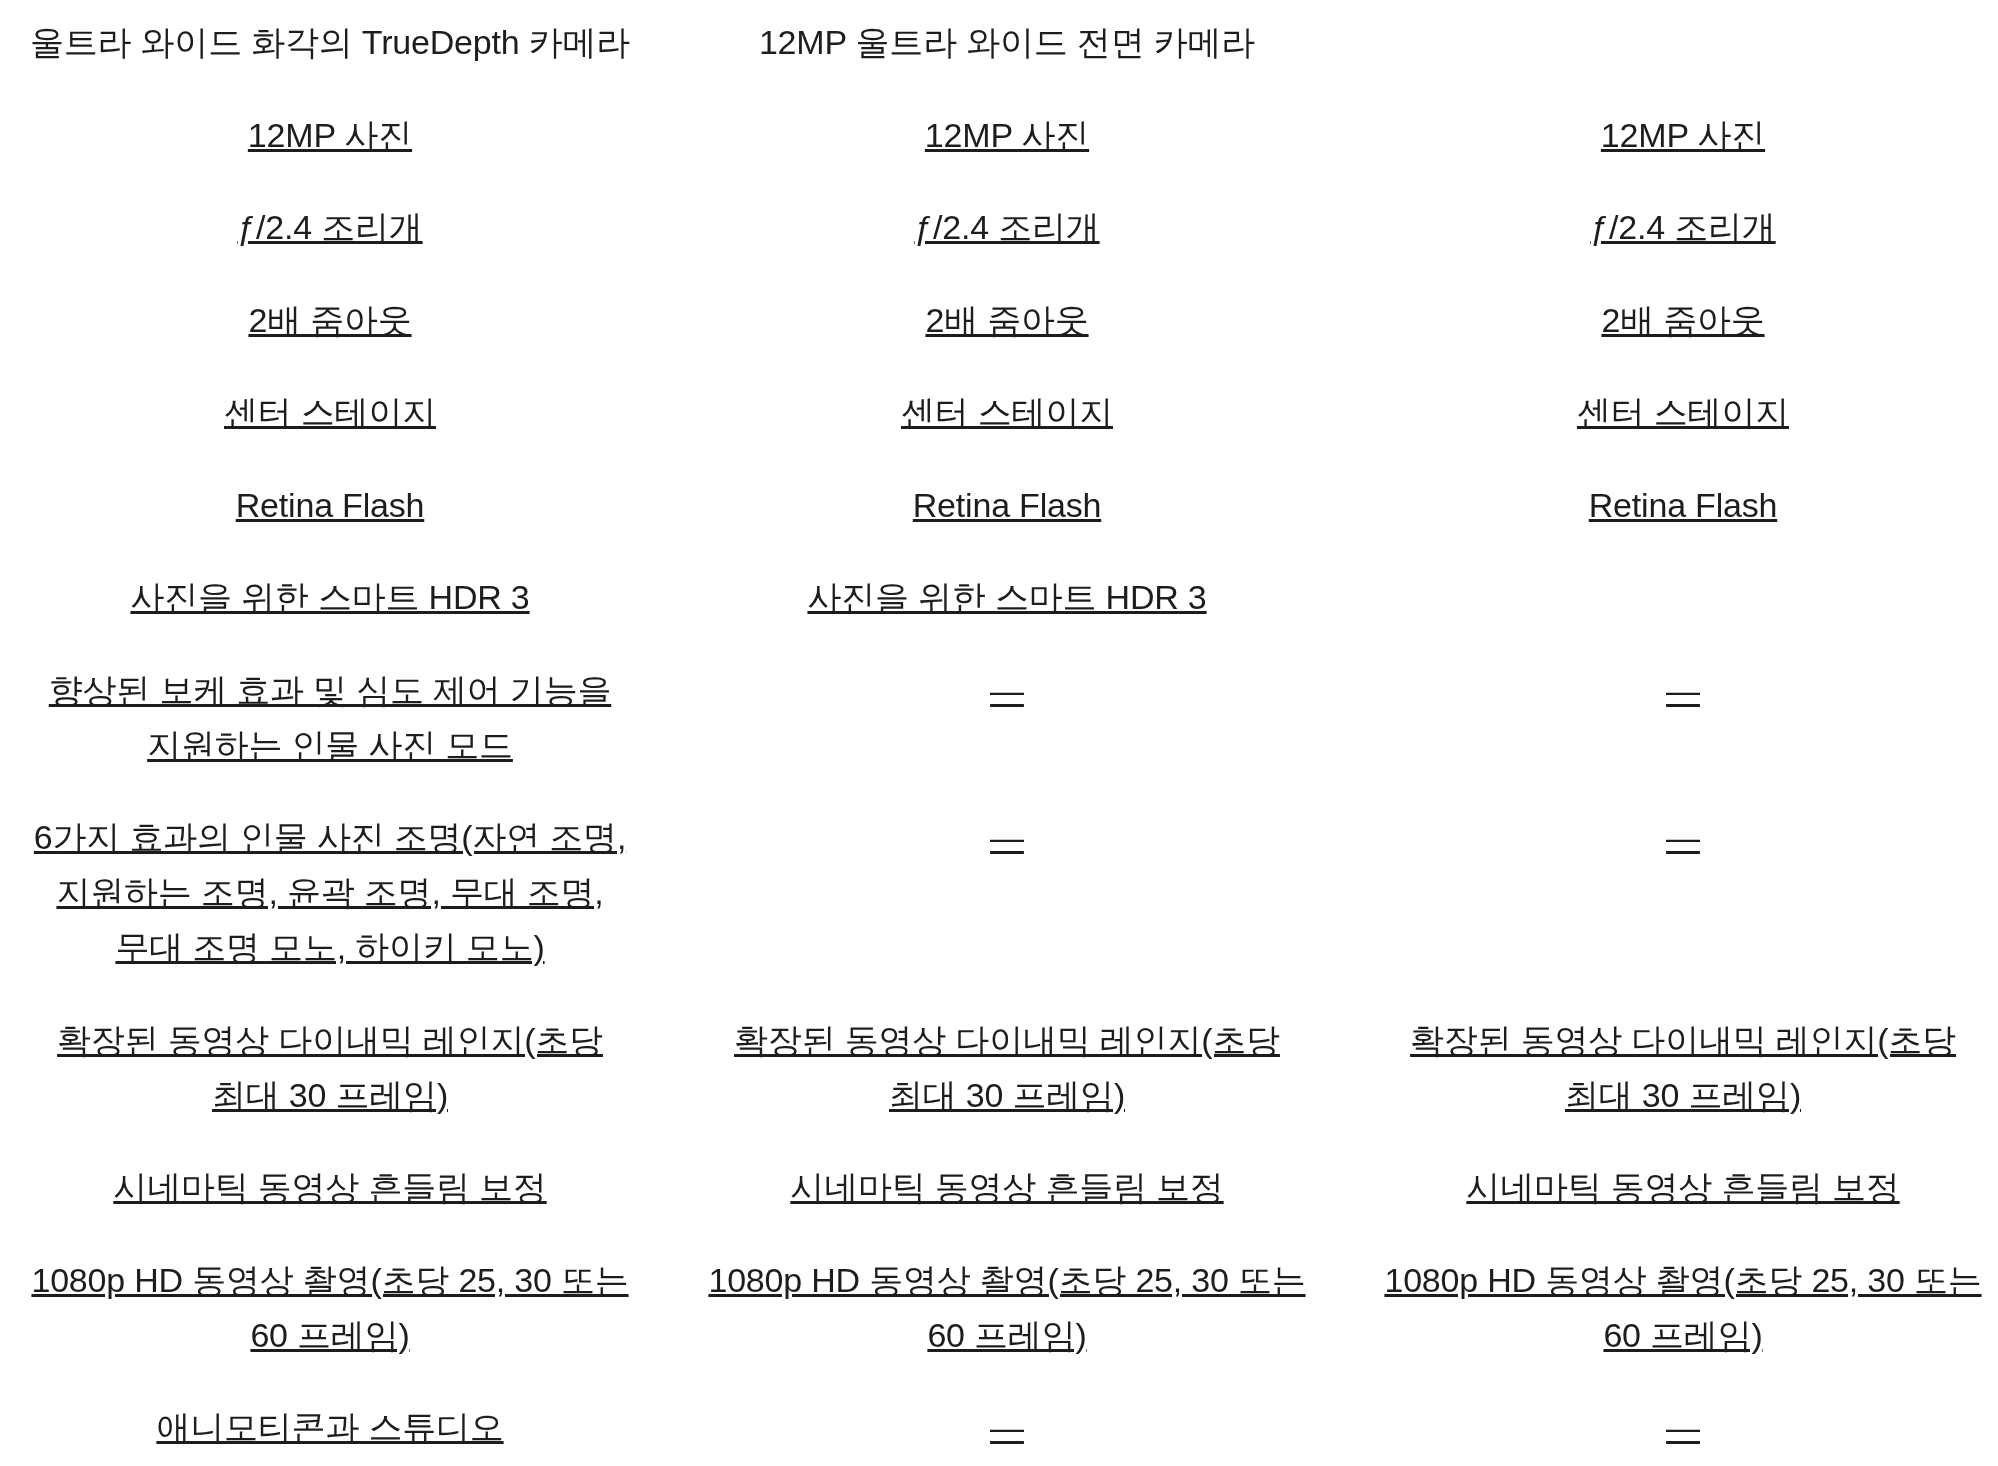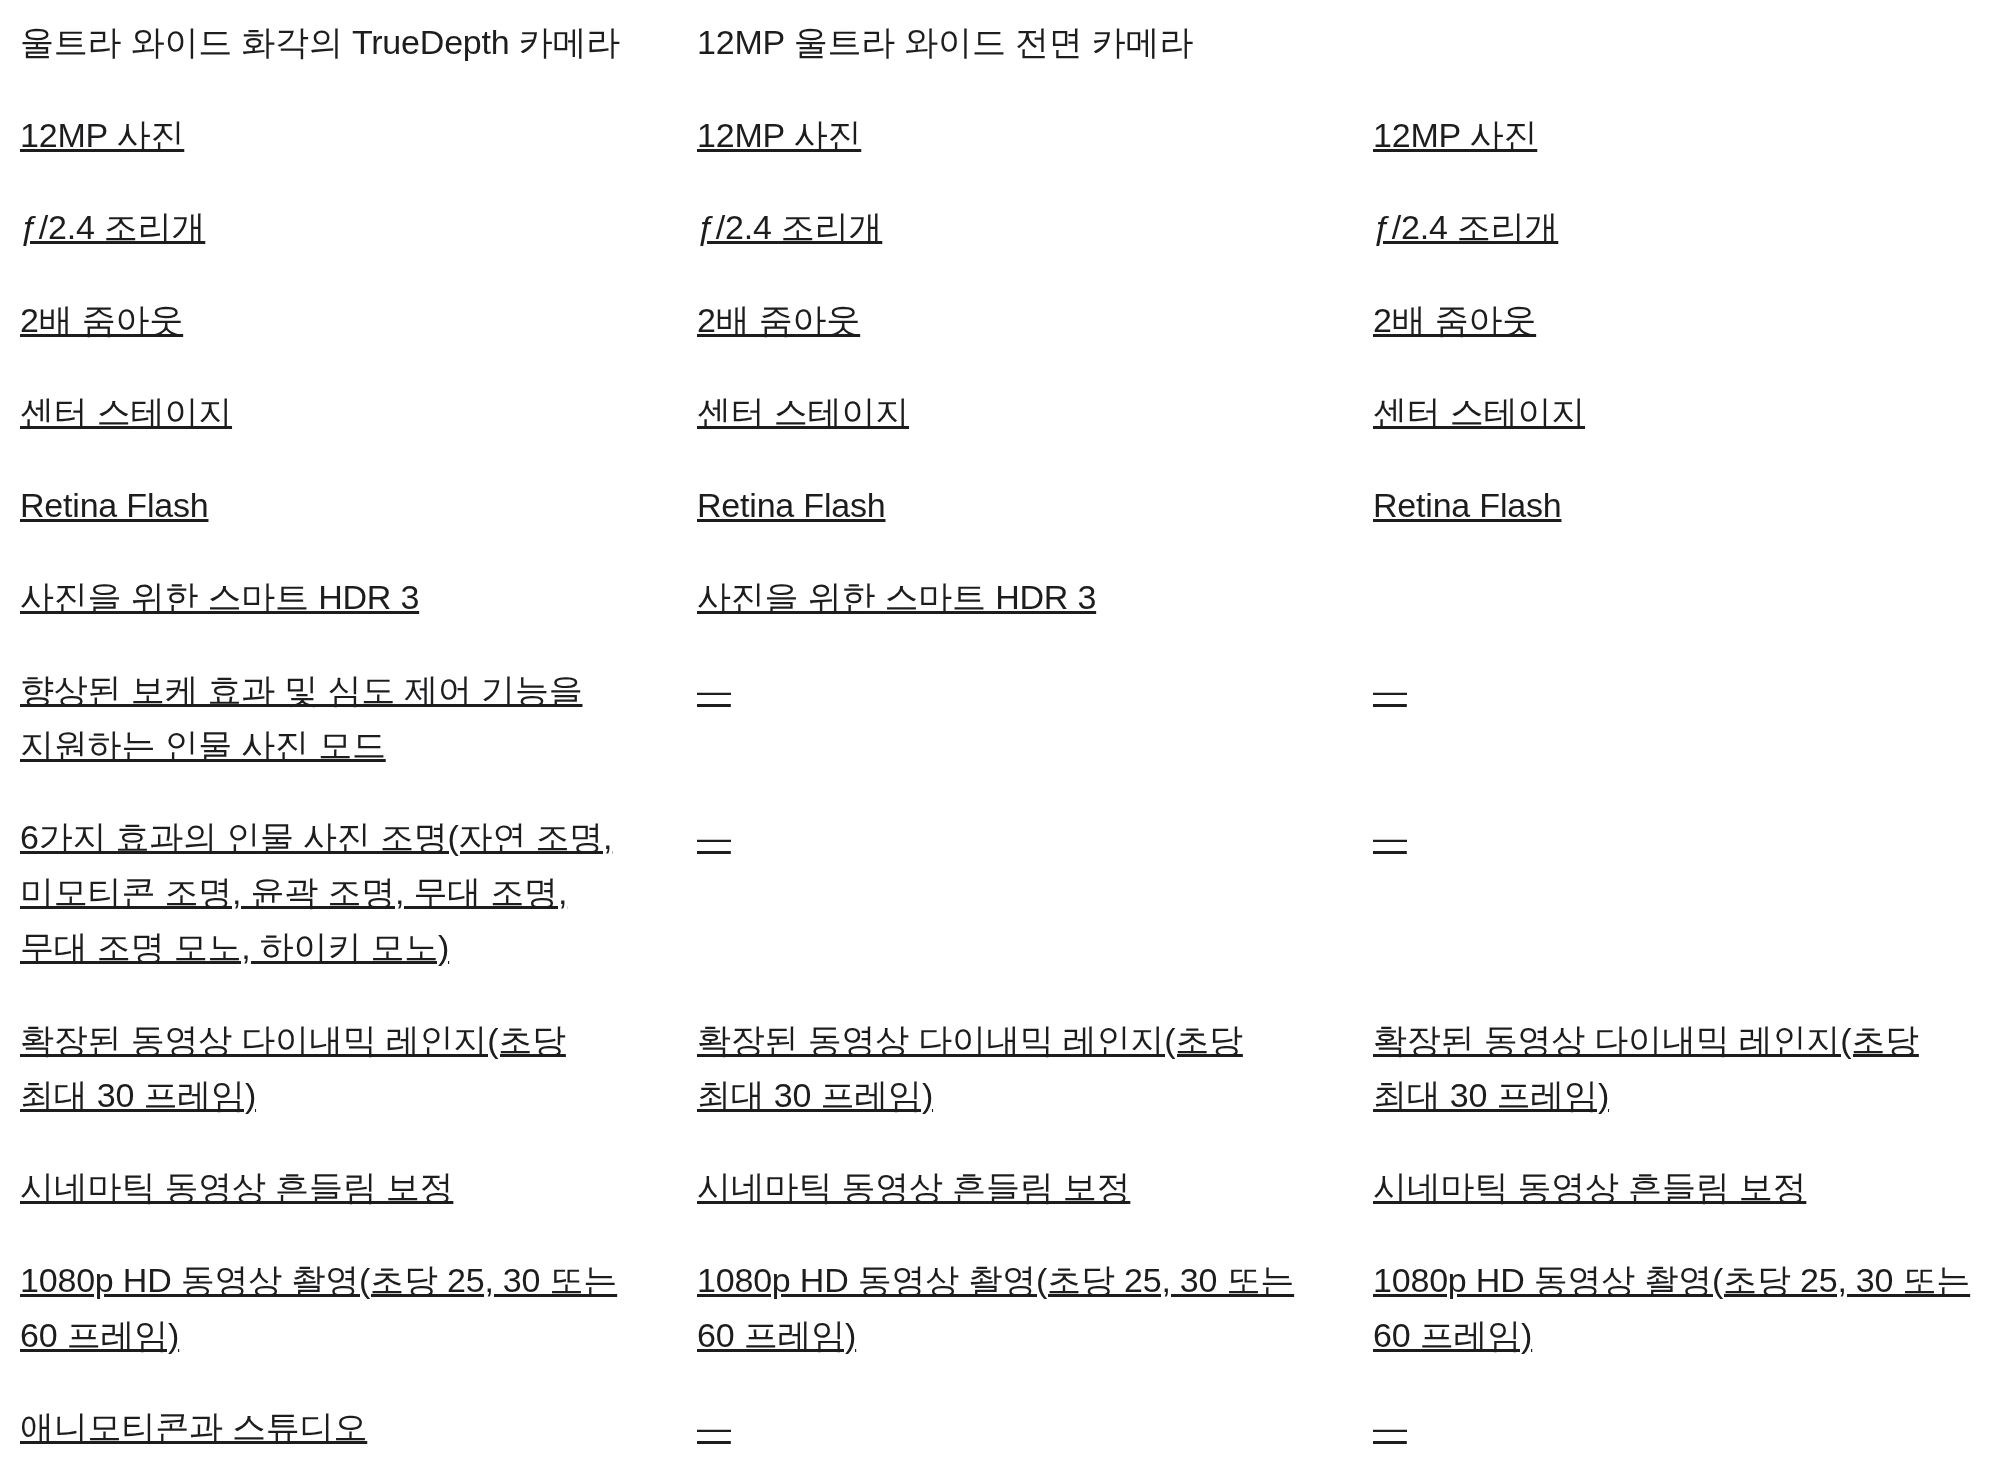--- a/index.html
+++ b/index.html
@@ -18,20 +18,21 @@
     height: 1466px;
     box-sizing: border-box;
     padding: 15px 0 0 20px;
     overflow: hidden;
     background: #ffffff;
   }
   .spec-row {
     display: grid;
     grid-template-columns: 677px 676px 1fr;
     align-items: start;
+    text-align: center;
   }
   .spec-row + .spec-row {
     margin-top: 37.5px;
     text-decoration: underline;
   }
   .spec-cell {
     max-width: 620px;
     font-size: 34px;
     line-height: 55px;
     font-weight: 400;
@@ -85,21 +86,21 @@
     <div class="spec-cell">사진을 위한 스마트 HDR 3</div>
   </div>
 
   <div class="spec-row">
     <div class="spec-cell">향상된 보케 효과 및 심도 제어 기능을 지원하는 인물 사진 모드</div>
     <div class="spec-cell">—</div>
     <div class="spec-cell">—</div>
   </div>
 
   <div class="spec-row">
-    <div class="spec-cell">6가지 효과의 인물 사진 조명(자연 조명, 미모티콘 조명, 윤곽 조명, 무대 조명, 무대 조명 모노, 하이키 모노)</div>
+    <div class="spec-cell">6가지 효과의 인물 사진 조명(자연 조명, 지원하는 조명, 윤곽 조명, 무대 조명, 무대 조명 모노, 하이키 모노)</div>
     <div class="spec-cell">—</div>
     <div class="spec-cell">—</div>
   </div>
 
   <div class="spec-row">
     <div class="spec-cell">확장된 동영상 다이내믹 레인지(초당 최대 30 프레임)</div>
     <div class="spec-cell">확장된 동영상 다이내믹 레인지(초당 최대 30 프레임)</div>
     <div class="spec-cell">확장된 동영상 다이내믹 레인지(초당 최대 30 프레임)</div>
   </div>
 

